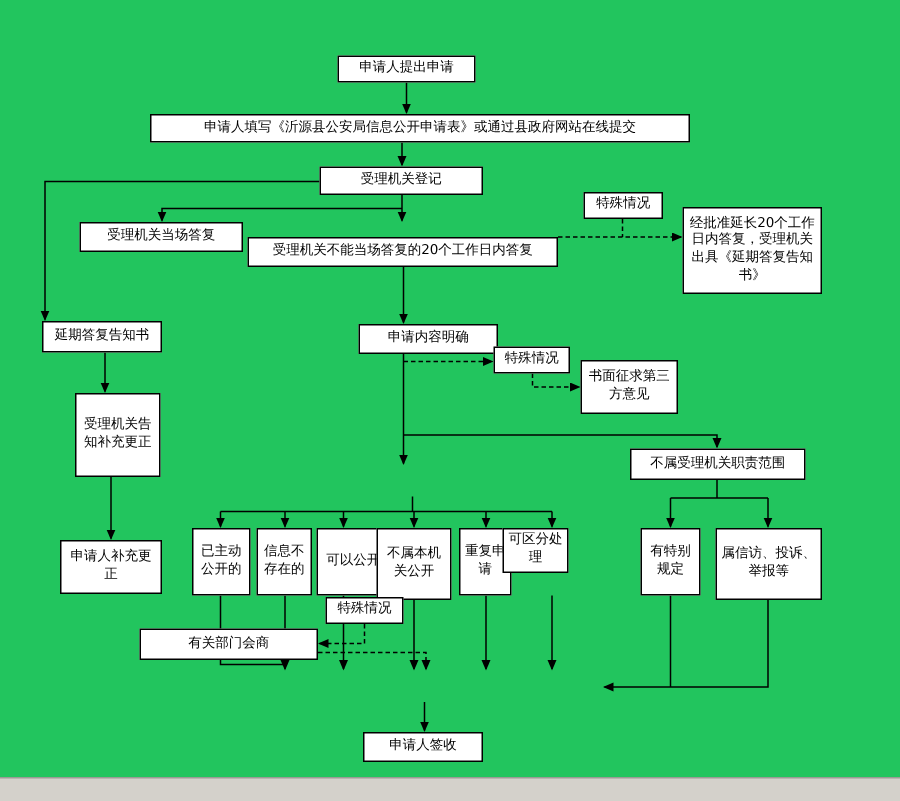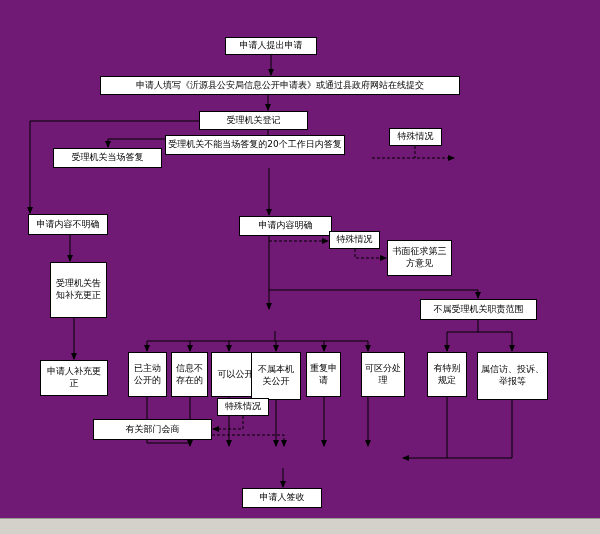--- a/index.html
+++ b/index.html
@@ -1,16 +1,16 @@
 <!DOCTYPE html>
 <html><head>
 <meta charset="utf-8">
 <style>
   html,body{margin:0;padding:0;background:#fff;}
-  #stage{position:relative;width:600px;height:534px;background:#701a75;overflow:hidden;
+  #stage{position:relative;width:600px;height:534px;background:#22c55e;overflow:hidden;
          font-family:"DejaVu Sans",sans-serif;}
   #arrows{position:absolute;left:0;top:0;width:600px;height:534px;}
   .node{position:absolute;border:1px solid #000;background:#fff;color:#000;
         font-size:9px;line-height:1.3;display:flex;align-items:center;justify-content:center;
         text-align:center;padding:1px 2px;box-sizing:border-box;}
   .strip{position:absolute;left:0;bottom:0;width:600px;height:15px;background:#d4d1cb;
          border-top:1px solid #9b9b94;}
   path{fill:none;stroke:#000;stroke-width:1;}
   path.dash{stroke-dasharray:3,2;}
 </style>
@@ -61,37 +61,38 @@
     <path class="dash" d="M372,158 L454,158" marker-end="url(#ah)"></path>
     <path class="dash" d="M415,146 L415,158"></path>
     <path class="dash" d="M269,241 L328,241" marker-end="url(#ah)"></path>
     <path class="dash" d="M355,249 L355,258 L386,258" marker-end="url(#ah)"></path>
     <path class="dash" d="M243,416 L243,429 L213,429" marker-end="url(#ah)"></path>
     <path class="dash" d="M212,435 L284,435 L284,446" marker-end="url(#ah)"></path>
   </svg>
 
   <div class="node" style="left:225px;top:37px;width:92px;height:18px">申请人提出申请</div>
   <div class="node" style="left:100px;top:76px;width:360px;height:19px">申请人填写《沂源县公安局信息公开申请表》或通过县政府网站在线提交</div>
-  <div class="node" style="left:199px;top:111px;width:109px;height:19px">受理机关登记</div>
+  <div class="node" style="left:213px;top:111px;width:109px;height:19px">受理机关登记</div>
   <div class="node" style="left:389px;top:128px;width:53px;height:18px">特殊情况</div>
   <div class="node" style="left:53px;top:148px;width:109px;height:20px">受理机关当场答复</div>
-  <div class="node" style="left:165px;top:135px;width:180px;height:20px">受理机关不能当场答复的20个工作日内答复</div>
-  <div class="node" style="left:28px;top:214px;width:80px;height:21px">申请内容不明确</div>
+  <div class="node" style="left:165px;top:158px;width:207px;height:20px">受理机关不能当场答复的20个工作日内答复</div>
+  <div class="node" style="left:455px;top:138px;width:93px;height:58px">经批准延长20个工作日内答复，受理机关出具《延期答复告知书》</div>
+  <div class="node" style="left:28px;top:214px;width:80px;height:21px">延期答复告知书</div>
   <div class="node" style="left:239px;top:216px;width:93px;height:20px">申请内容明确</div>
   <div class="node" style="left:329px;top:231px;width:51px;height:18px">特殊情况</div>
   <div class="node" style="left:387px;top:240px;width:65px;height:36px">书面征求第三方意见</div>
   <div class="node" style="left:50px;top:262px;width:57px;height:56px">受理机关告知补充更正</div>
   <div class="node" style="left:420px;top:299px;width:117px;height:21px">不属受理机关职责范围</div>
   <div class="node" style="left:40px;top:360px;width:68px;height:36px">申请人补充更正</div>
   <div class="node" style="left:128px;top:352px;width:39px;height:45px">已主动公开的</div>
   <div class="node" style="left:171px;top:352px;width:37px;height:45px">信息不存在的</div>
   <div class="node" style="left:211px;top:352px;width:49px;height:45px">可以公开</div>
   <div class="node" style="left:251px;top:352px;width:50px;height:48px">不属本机关公开</div>
   <div class="node" style="left:306px;top:352px;width:35px;height:45px">重复申请</div>
-  <div class="node" style="left:361px;top:352px;width:44px;height:45px">可区分处理</div>
+  <div class="node" style="left:335px;top:352px;width:44px;height:30px">可区分处理</div>
   <div class="node" style="left:427px;top:352px;width:40px;height:45px">有特别规定</div>
   <div class="node" style="left:477px;top:352px;width:71px;height:48px">属信访、投诉、举报等</div>
   <div class="node" style="left:217px;top:398px;width:52px;height:18px">特殊情况</div>
   <div class="node" style="left:93px;top:419px;width:119px;height:21px">有关部门会商</div>
   <div class="node" style="left:242px;top:488px;width:80px;height:20px">申请人签收</div>
 
   <div class="strip"></div>
 </div>
 
 </body></html>

